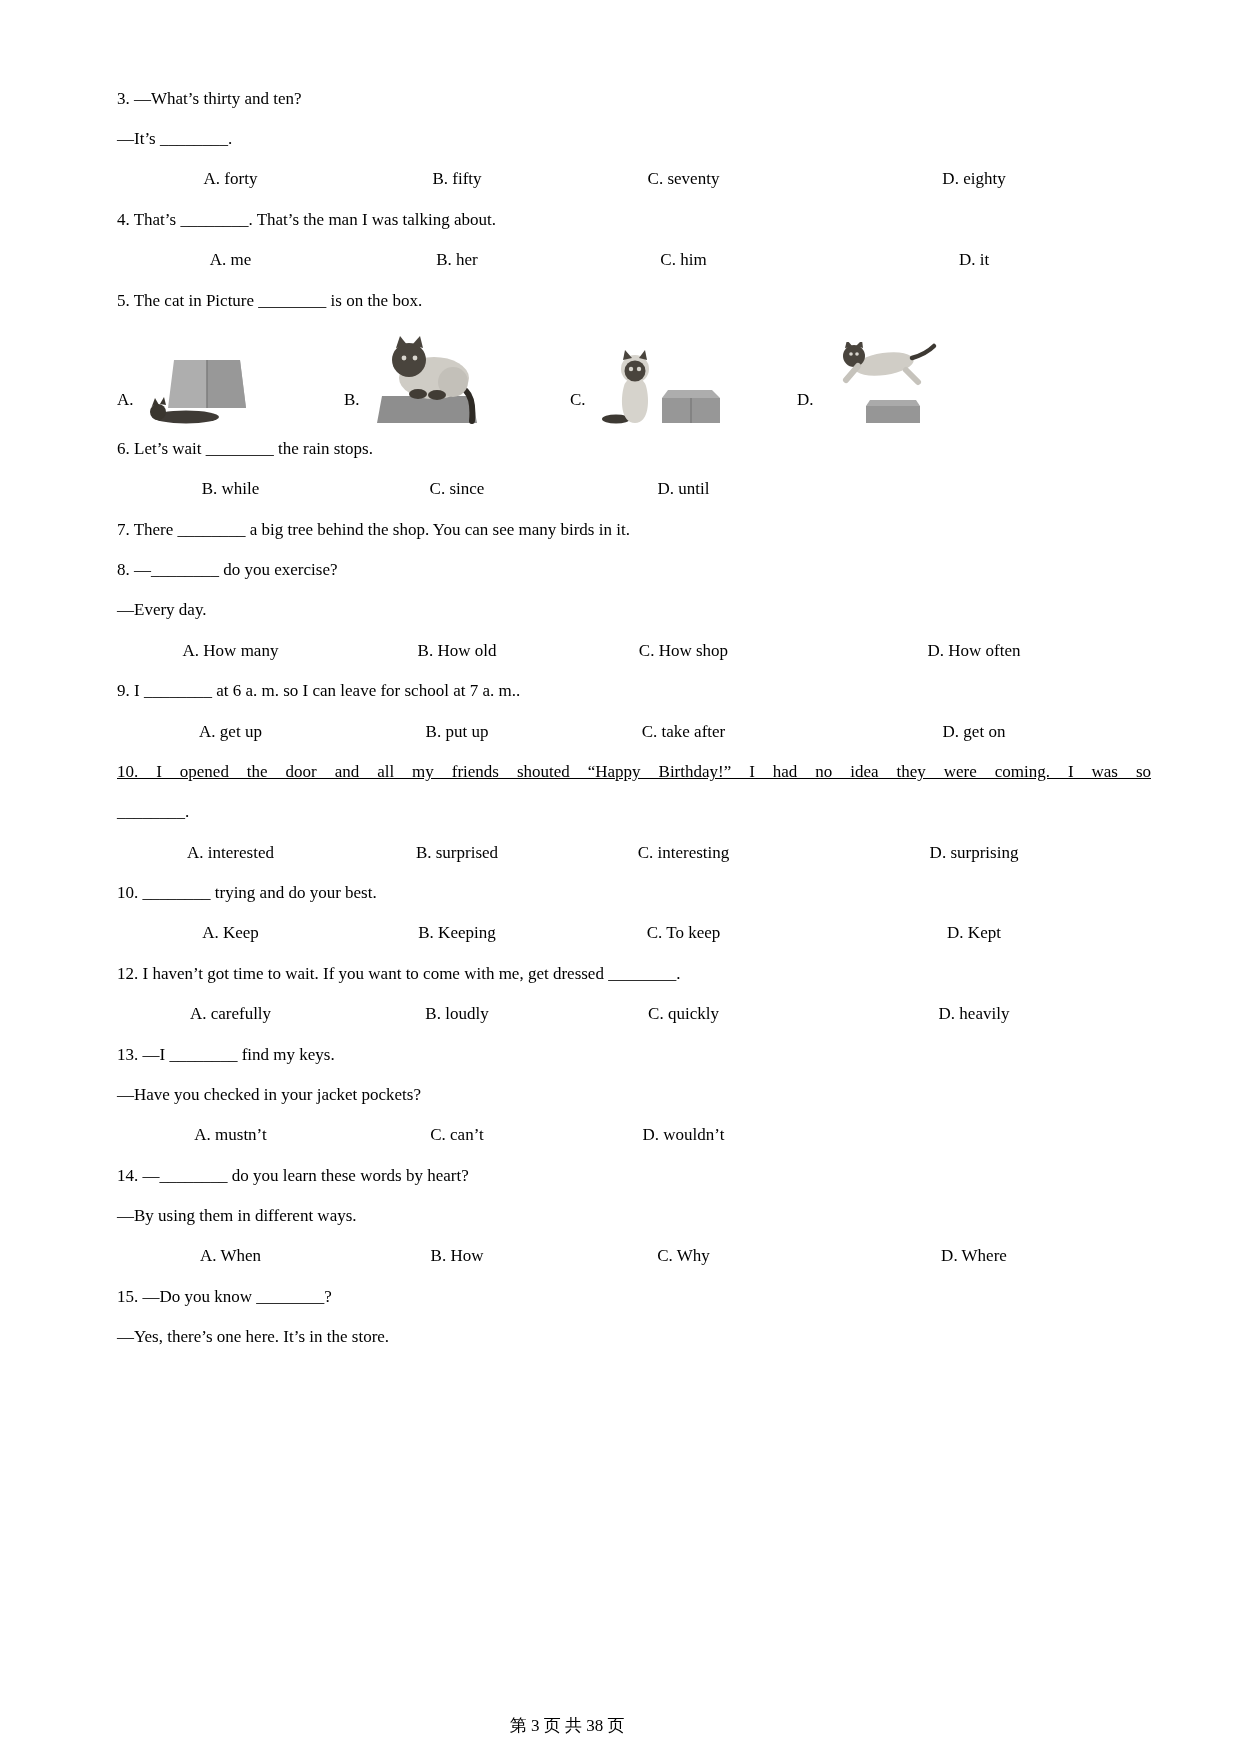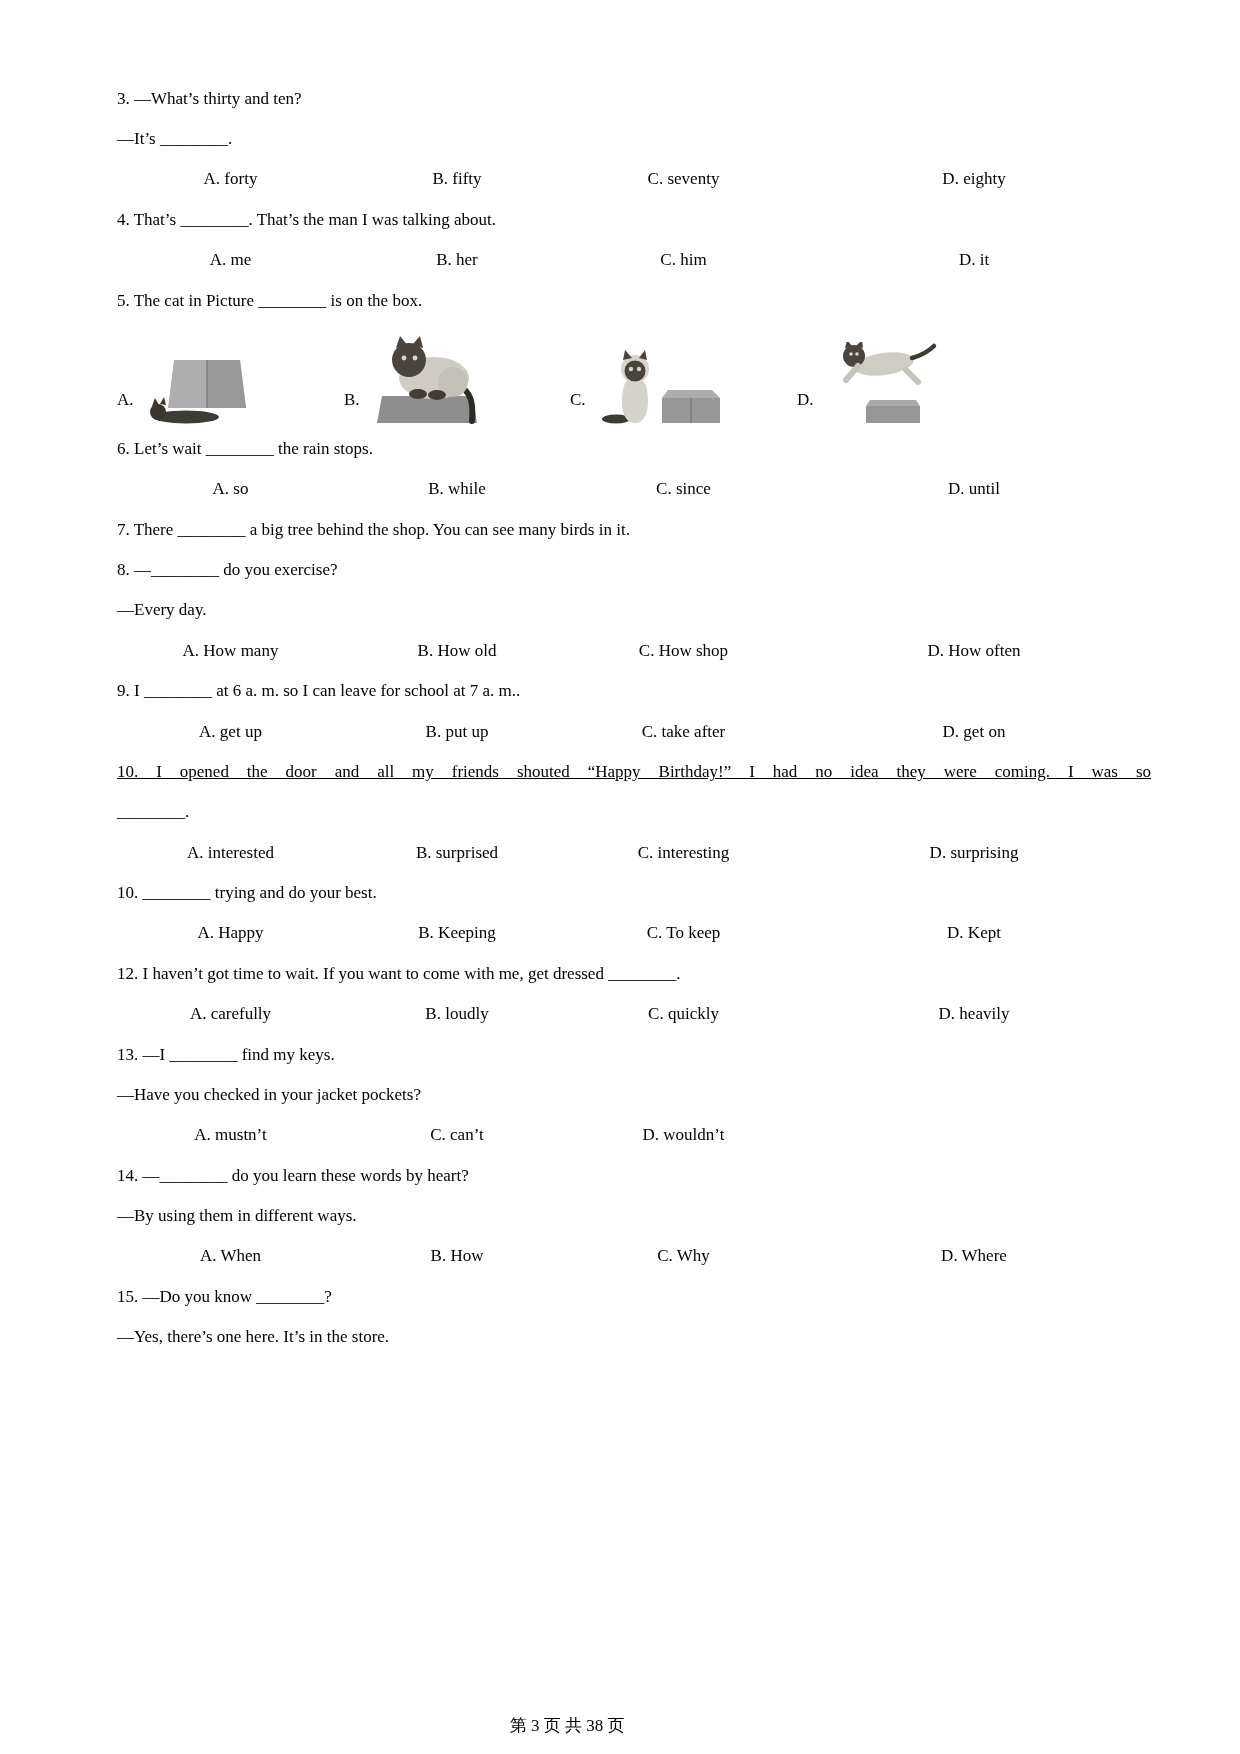--- a/index.html
+++ b/index.html
@@ -115,21 +115,20 @@
           <path d="M84,16 q14,-4 22,-12" stroke="#3d3933" stroke-width="4.5" fill="none" stroke-linecap="round"></path>
         </svg>
       </div>
 
     </div>
   </div>
 
   <div>
     <p class="line">6. Let’s wait ________ the rain stops.</p>
     <div class="opts">
-      <span>A. so</span>
       <span>B. while</span>
       <span>C. since</span>
       <span>D. until</span>
     </div>
   </div>
 
   <div>
     <p class="line">7. There ________ a big tree behind the shop. You can see many birds in it.</p>
   </div>
 
@@ -161,21 +160,21 @@
       <span>A. interested</span>
       <span>B. surprised</span>
       <span>C. interesting</span>
       <span>D. surprising</span>
     </div>
   </div>
 
   <div>
     <p class="line">10. ________ trying and do your best.</p>
     <div class="opts">
-      <span>A. Happy</span>
+      <span>A. Keep</span>
       <span>B. Keeping</span>
       <span>C. To keep</span>
       <span>D. Kept</span>
     </div>
   </div>
 
   <div>
     <p class="line">12. I haven’t got time to wait. If you want to come with me, get dressed ________.</p>
     <div class="opts">
       <span>A. carefully</span>

